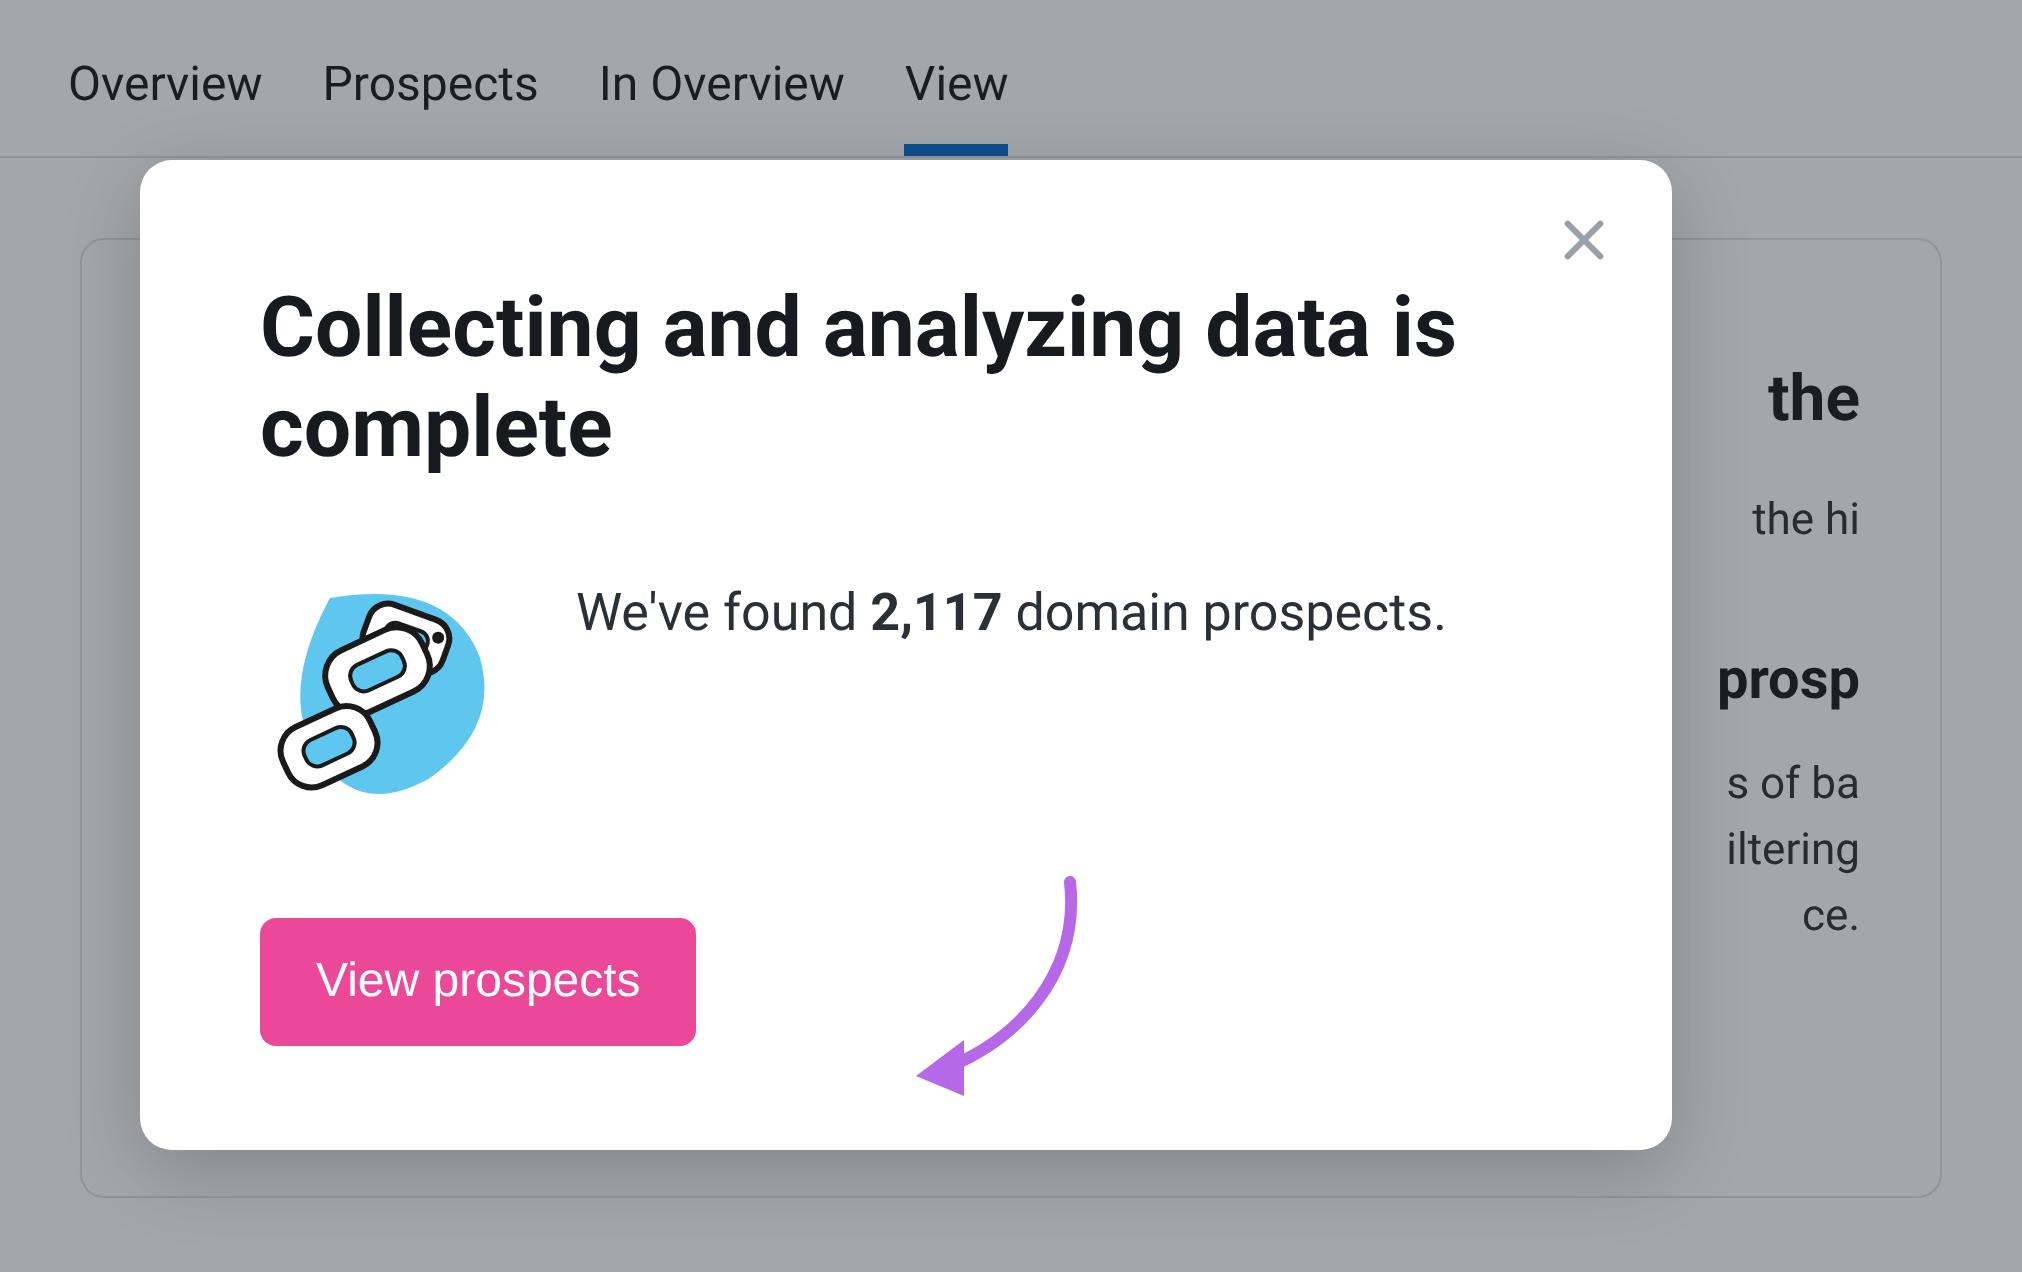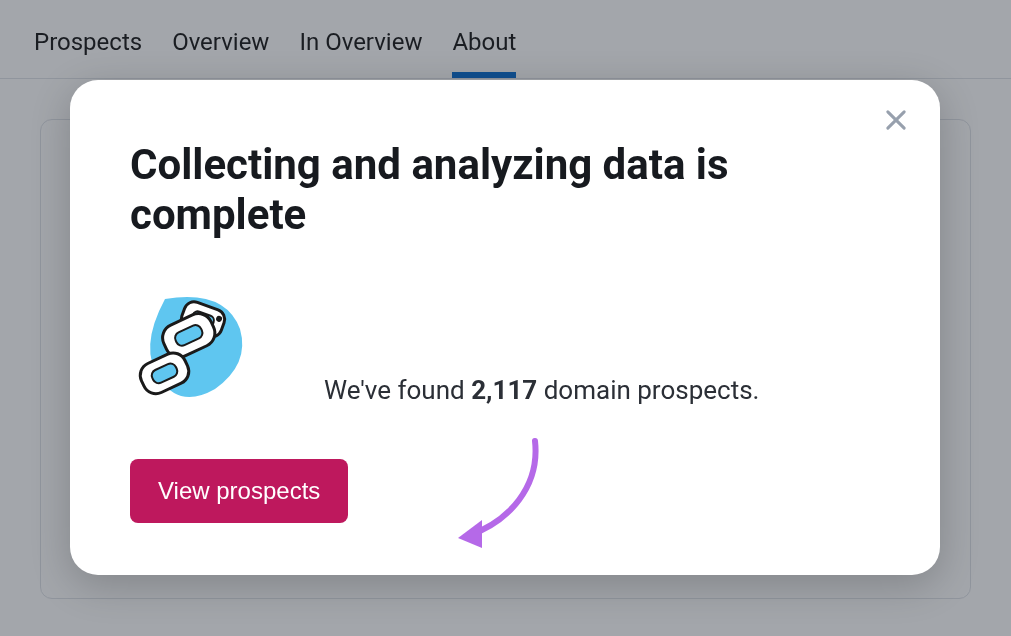--- a/index.html
+++ b/index.html
@@ -64,23 +64,23 @@
     }
     .overlay {
       position: absolute;
       inset: 0;
       background: rgba(25, 32, 45, 0.40);
     }
     .modal {
       position: absolute;
       top: 80px;
       left: 70px;
-      width: 870px;
+      width: 766px;
       background: #fff;
-      border-radius: 28px;
+      border-radius: 16px;
       padding: 60px 60px 52px 60px;
       box-shadow: 0 10px 40px rgba(0,0,0,0.20);
     }
     .modal-close {
       position: absolute;
       top: 22px;
       right: 26px;
       cursor: pointer;
       color: #97a0ad;
       width: 36px;
@@ -91,40 +91,40 @@
     }
     .modal-title {
       font-size: 42px;
       font-weight: 700;
       color: #171a1f;
       line-height: 1.2;
       margin-bottom: 48px;
     }
     .modal-body {
       display: flex;
-      align-items: flex-end;
-      gap: 64px;
+      align-items: flex-start;
+      gap: 28px;
       margin-bottom: 50px;
     }
     .chain-illustration {
       width: 130px;
       height: 120px;
       flex-shrink: 0;
     }
     .modal-text {
       font-size: 26px;
       color: #2b2f36;
       line-height: 1.4;
     }
     .modal-text .bold {
       font-weight: 700;
     }
     .view-button {
       display: inline-block;
-      background: #be185d;
+      background: #ec4899;
       color: #fff;
       border: none;
       border-radius: 8px;
       padding: 18px 28px;
       font-size: 24px;
       font-weight: 500;
       cursor: pointer;
     }
     .arrow-annotation {
       position: absolute;
@@ -132,24 +132,24 @@
       top: 356px;
       width: 110px;
       height: 120px;
       pointer-events: none;
     }
   </style>
 </head>
 <body>
 
 <div class="tabs">
+  <div class="tab"><span>Overview</span></div>
   <div class="tab"><span>Prospects</span></div>
-  <div class="tab"><span>Overview</span></div>
   <div class="tab"><span>In Overview</span></div>
-  <div class="tab active"><span>About</span></div>
+  <div class="tab active"><span>View</span></div>
 </div>
 
 <div class="background-content">
   <div class="bg-card">
     <div class="bg-heading">the</div>
     <div class="bg-sub">the hi</div>
     <div class="bg-heading2">prosp</div>
     <div class="bg-text">s of ba</div>
     <div class="bg-text">iltering</div>
     <div class="bg-text">ce.</div>

